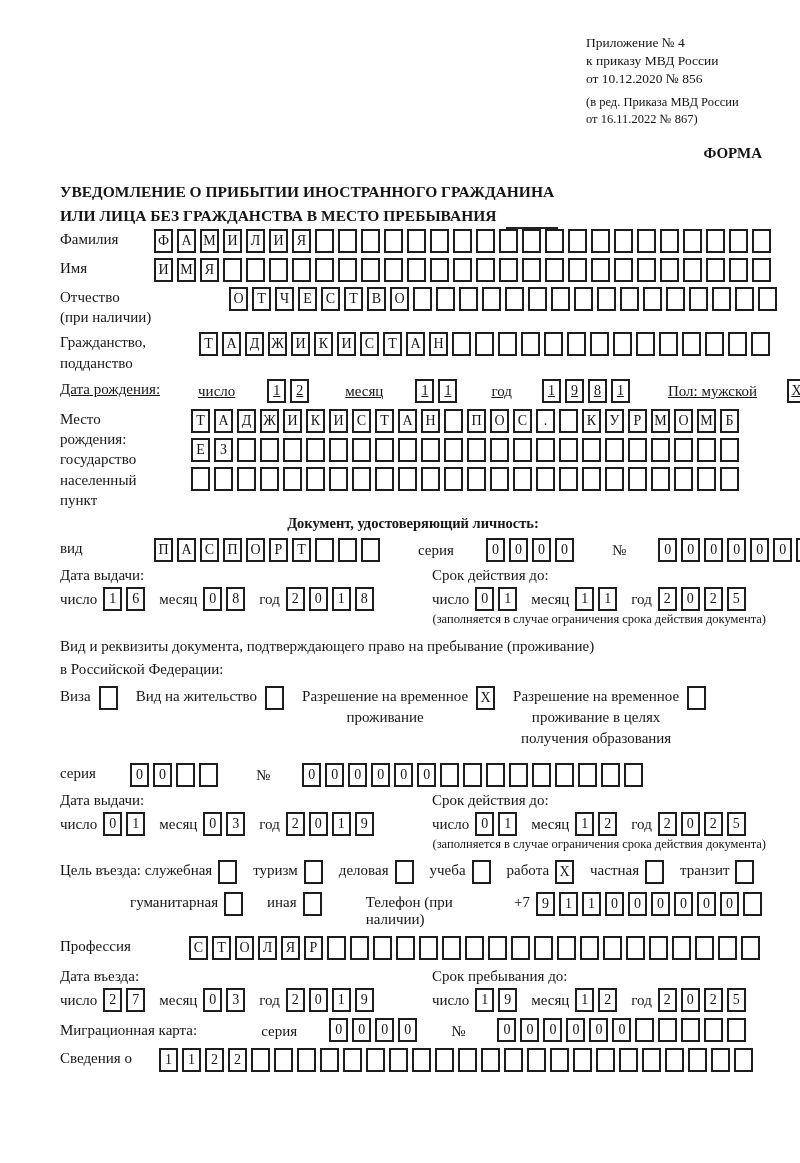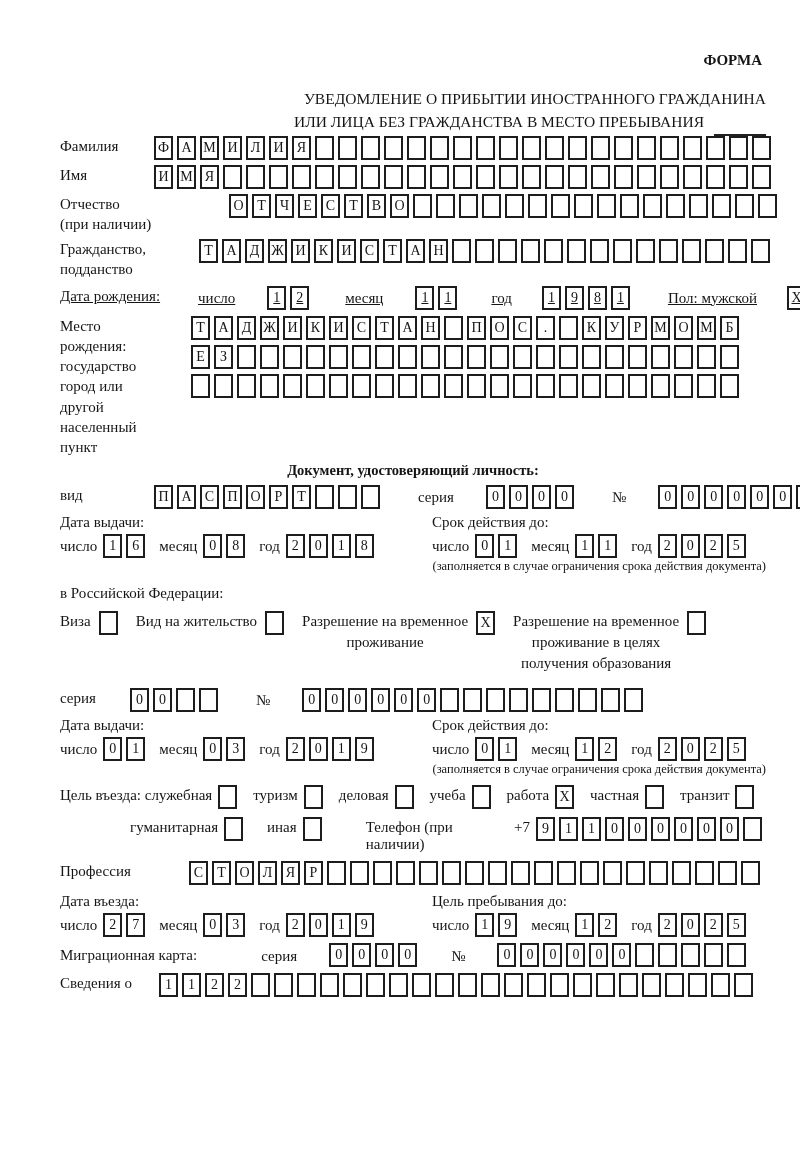--- a/index.html
+++ b/index.html
@@ -6,21 +6,21 @@
   body{width:800px;height:1163px;overflow:hidden;color:#151515;
        font-family:"Liberation Serif","DejaVu Serif",serif;}
   .page{box-sizing:border-box;width:800px;height:1163px;padding:34px 34px 0 60px;}
 
   
   .hdr{margin-left:526px;font-size:13.5px;line-height:1.35;}
   .hdr-sub{font-size:12.5px;line-height:1.35;}
   .hdr-sub.first{margin-top:5px;}
   .forma{text-align:right;font-weight:bold;font-size:15px;margin-top:18px;padding-right:4px;}
 
-  .title{text-align:right;font-weight:normal;font-size:15.5px;line-height:1.5;margin-top:18px;}
+  .title{text-align:left;font-weight:bold;font-size:15.5px;line-height:1.5;margin-top:18px;}
   .title-underline{display:inline-block;width:52px;border-bottom:2px solid #222;margin-left:10px;}
 
   .sec-heading{text-align:center;font-weight:bold;font-size:14.6px;margin-top:24px;margin-bottom:18px;}
 
   
   .frow{display:flex;align-items:flex-start;margin-bottom:5px;font-size:15px;gap:24px;}
   .lbl{line-height:1.35;flex-shrink:0;}
   .w70{width:70px;} .w145{width:145px;font-family:Liberation Serif, serif;} .w115{width:115px;} .w107{width:107px;}
   .w105{width:105px;} .w75{width:75px;}
   .cells{display:inline-flex;flex-wrap:nowrap;}
@@ -52,20 +52,27 @@
 
   .purpose-row{display:flex;align-items:flex-start;font-size:15px;margin-bottom:8px;}
   .purpose-row .txt{margin:2px 6px 0 0;}
   .purpose-row .box{margin-right:12px;}
 </style>
 </head>
 <body>
 
 <div class="page">
 
+  <div class="hdr">
+    <div>Приложение № 4</div>
+    <div>к приказу МВД России</div>
+    <div>от 10.12.2020 № 856</div>
+    <div class="hdr-sub first">(в ред. Приказа МВД России</div>
+    <div class="hdr-sub">от 16.11.2022 № 867)</div>
+  </div>
 
   <div class="forma">ФОРМА</div>
 
   <div class="title">
     <div>УВЕДОМЛЕНИЕ О ПРИБЫТИИ ИНОСТРАННОГО ГРАЖДАНИНА</div>
     <div>
       <span>ИЛИ ЛИЦА БЕЗ ГРАЖДАНСТВА В МЕСТО ПРЕБЫВАНИЯ</span><span class="title-underline">&nbsp;</span>
     </div>
   </div>
 
@@ -229,21 +236,20 @@
     <span class="lbl" style="margin:2px 8px 0 10px;">женский</span>
     <span class="cells">
         <span class="cell"></span>
       </span>
   </div>
 
   <div class="frow" style="margin-top:6px;">
     <div class="lbl w107">
       <div>Место рождения:</div>
       <div>государство</div>
-      <div>город или другой</div>
       <div>населенный пункт</div>
     </div>
     <div>
       <div class="cells mb5">
           <span class="cell">Т</span>
           <span class="cell">А</span>
           <span class="cell">Д</span>
           <span class="cell">Ж</span>
           <span class="cell">И</span>
           <span class="cell">К</span>
@@ -400,20 +406,21 @@
             <span class="cell">2</span>
             <span class="cell">0</span>
             <span class="cell">2</span>
             <span class="cell">5</span>
           </span>
       </div>
       <div class="note">(заполняется в случае ограничения срока действия документа)</div>
     </div>
   </div>
 
+  <div class="intro">Вид и реквизиты документа, подтверждающего право на пребывание (проживание)</div>
   <div class="intro">в Российской Федерации:</div>
 
   <div class="opts">
     <span class="opt">
       <span class="txt">Виза</span>
       <span class="cells">
           <span class="cell"></span>
         </span>
     </span>
     <span class="opt">
@@ -623,21 +630,21 @@
         <span class="lbl sep">год</span>
         <span class="cells">
             <span class="cell">2</span>
             <span class="cell">0</span>
             <span class="cell">1</span>
             <span class="cell">9</span>
           </span>
       </div>
     </div>
     <div class="dates-right">
-      <div class="date-heading">Цель пребывания до:</div>
+      <div class="date-heading">Срок пребывания до:</div>
       <div class="date-line">
         <span class="lbl">число</span>
         <span class="cells">
             <span class="cell">1</span>
             <span class="cell">9</span>
           </span>
         <span class="lbl sep">месяц</span>
         <span class="cells">
             <span class="cell">1</span>
             <span class="cell">2</span>

